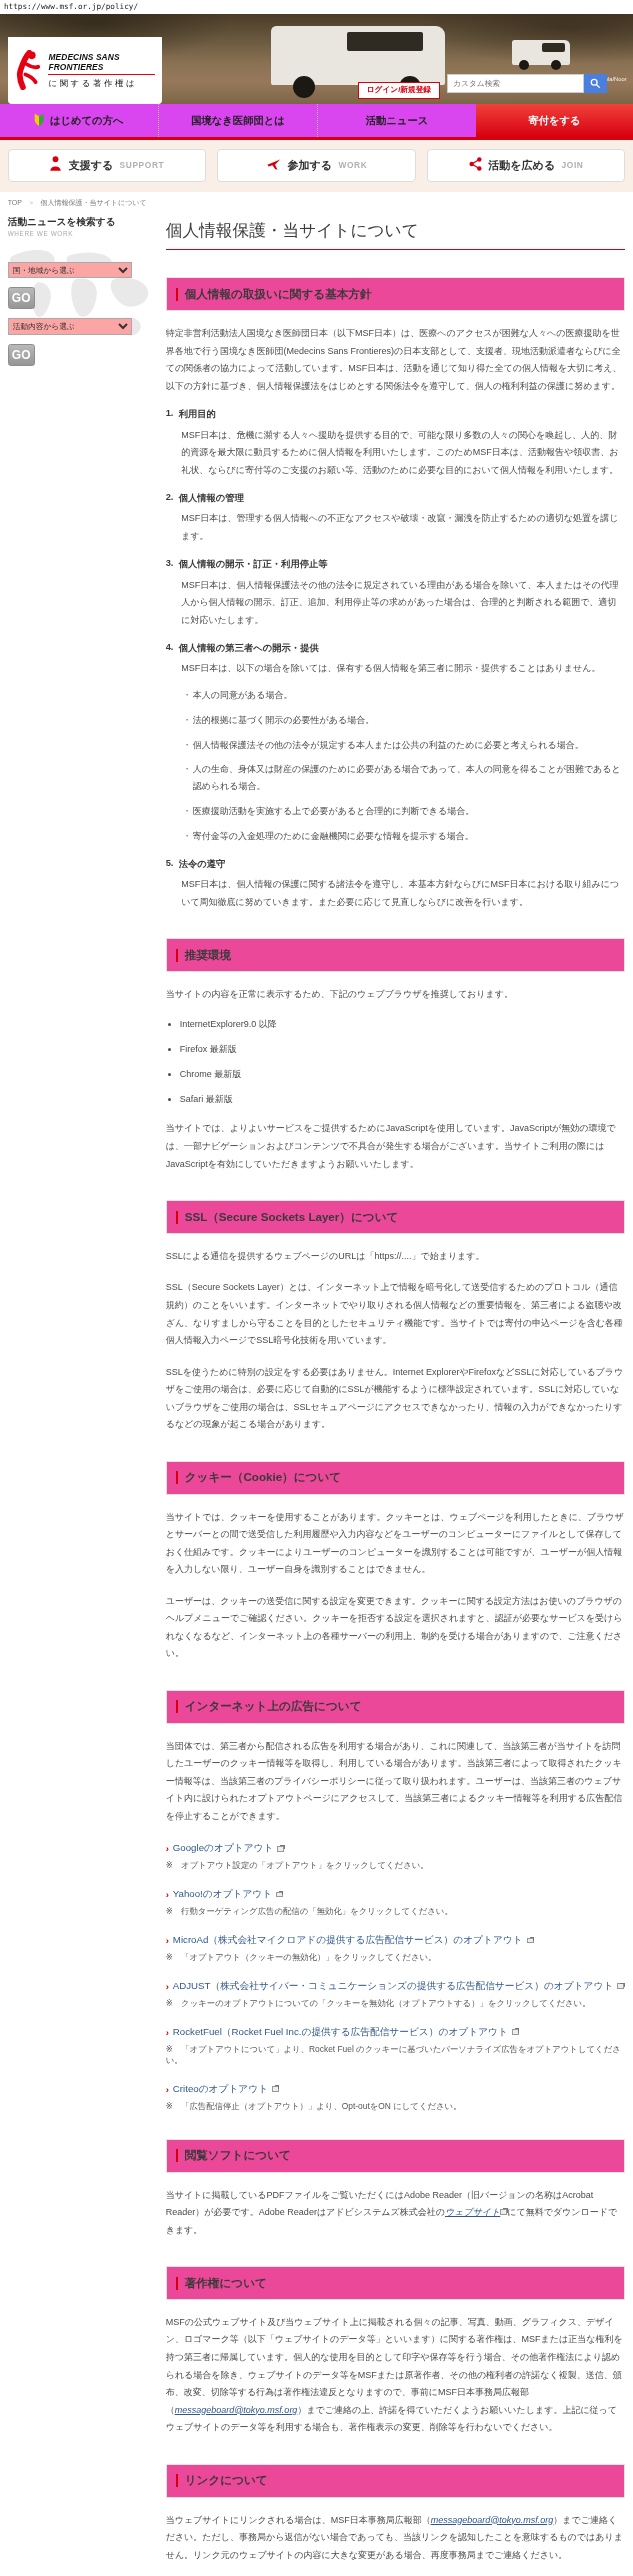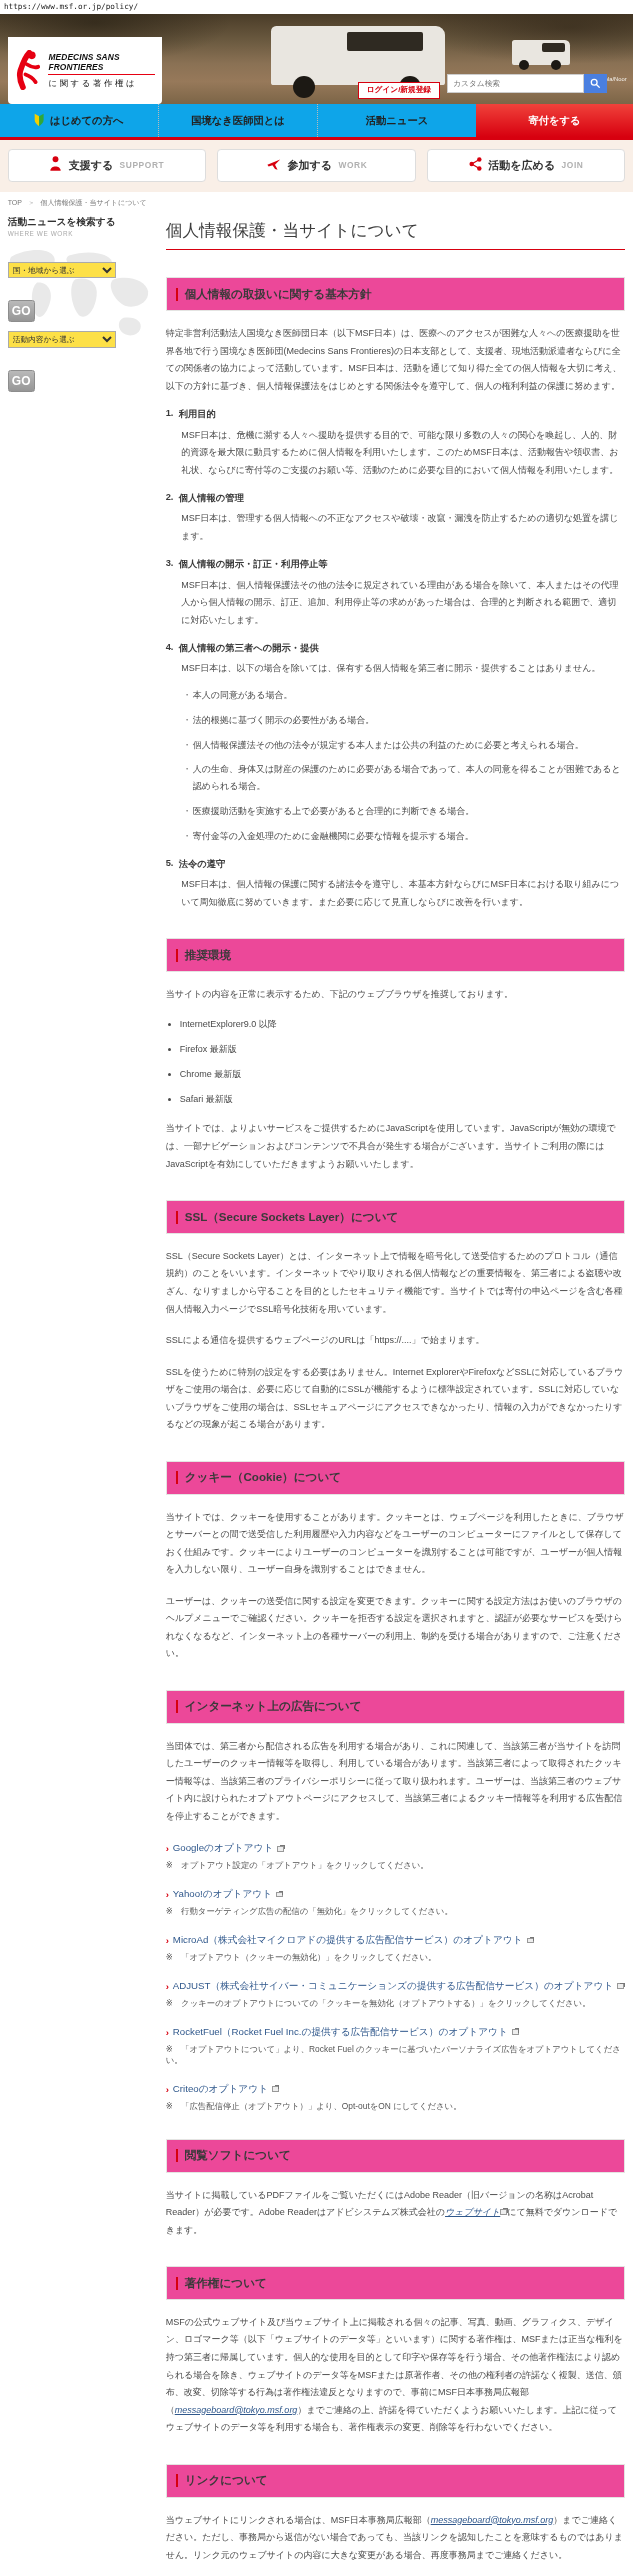--- a/index.html
+++ b/index.html
@@ -34,21 +34,21 @@
     border-bottom:1.9px solid #e60012; padding-bottom:1.3px; }
   .logo-texts .ja { font-size:8.4px; color:#111; letter-spacing:2.6px; margin-top:3.2px; }
   .login-btn { position:absolute; left:358px; bottom:5.2px; background:#fff; border:0.6px solid #d7000f;
     color:#d7000f; font-size:7.7px; font-weight:bold; padding:2.6px 7.7px; cursor:pointer; }
   .search-wrap { position:absolute; left:447px; bottom:11px; display:flex; }
   .search-input { width:137px; height:19.3px; border:0.6px solid #ccc; padding:0 5.2px; font-size:7.7px; color:#333; }
   .search-btn { width:23px; height:19.3px; background:#4a7fe0; border:none; cursor:pointer;
     display:flex; align-items:center; justify-content:center; }
 
   
-  .nav { display:flex; height:33px; background:#0ea5e9; }
+  .nav { display:flex; height:33px; background:#d946ef; }
   .nav-item { flex:1; display:flex; align-items:center; justify-content:center; gap:5.2px;
     font-size:10.3px; font-weight:bold; color:#222; border-right:0.6px dotted #bbb; cursor:pointer; }
   .nav-item:nth-child(3){ border-right:none; }
   .nav-donate { width:157px; background:linear-gradient(180deg,#f0423b,#d7000f);
     color:#fff; display:flex; align-items:center; justify-content:center;
     font-size:10.3px; font-weight:bold; cursor:pointer; }
   .redline { height:2.6px; background:#d7000f; }
 
   
   .band { background:#f9efe7; padding:9px 7.7px 10.3px; }
@@ -61,22 +61,22 @@
   .breadcrumb { padding:6.4px 7.7px 3.9px; font-size:7px; color:#777; background:#fff; }
   .breadcrumb .sep { margin:0 3.9px; color:#999; }
   .breadcrumb a { color:#777; text-decoration:none; cursor:pointer; }
 
   
   .columns { display:grid; grid-template-columns:144px 1fr; gap:14px; padding:3.9px 7.7px 0; background:#fff; }
   .sidebar .s-title { font-size:9.7px; font-weight:bold; color:#333; }
   .sidebar .s-sub { font-size:6.4px; color:#aaa; letter-spacing:0.6px; margin:1.3px 0 6.4px; }
   .mapbox { position:relative; height:167px; }
   .mapbox svg { position:absolute; left:0; top:0; }
-  .side-select { width:108px; height:16.7px; font-size:7.7px; color:#333; border:0.6px solid #aaa;
-    background:#fde047; display:block; margin-bottom:22px; }
+  .side-select { width:124px; height:16.7px; font-size:7.7px; color:#333; border:0.6px solid #aaa;
+    background:#fca5a5; display:block; margin-bottom:9px; }
   .go-btn { width:27px; height:22px; border:0.6px solid #8d8d8d; border-radius:2.6px; color:#fff;
     font-weight:bold; font-size:12px; background:linear-gradient(180deg,#b9b9b9,#969696);
     margin-bottom:9px; cursor:pointer; }
 
   
   .page-title { font-size:16.7px; color:#3c3c3c; padding-bottom:7.7px; border-bottom:1.3px solid #d7000f; margin:2.6px 0 0; font-weight:normal; }
   .sec-bar { margin-top:27px; background:#ec4899; border:0.6px solid #e4e4e2; padding:8.4px 9px; display:flex; align-items:center; gap:6.4px; }
   .sec-bar .bar { width:2.6px; height:13px; background:#d7000f; }
   .sec-bar h2 { font-size:11.6px; color:#3a3a3a; font-weight:bold; }
   .para { line-height:1.95; margin-top:14px; color:#4a4a4a; }
@@ -302,22 +302,22 @@
       <li>Chrome 最新版</li>
       <li>Safari 最新版</li>
     </ul>
 
     <p class="para">当サイトでは、よりよいサービスをご提供するためにJavaScriptを使用しています。JavaScriptが無効の環境では、一部ナビゲーションおよびコンテンツで不具合が発生する場合がございます。当サイトご利用の際にはJavaScriptを有効にしていただきますようお願いいたします。</p>
 
     <div class="sec-bar">
       <span class="bar"></span>
       <h2>SSL（Secure Sockets Layer）について</h2>
     </div>
+    <p class="para">SSLによる通信を提供するウェブページのURLは「https://....」で始まります。</p>
     <p class="para">SSL（Secure Sockets Layer）とは、インターネット上で情報を暗号化して送受信するためのプロトコル（通信規約）のことをいいます。インターネットでやり取りされる個人情報などの重要情報を、第三者による盗聴や改ざん、なりすましから守ることを目的としたセキュリティ機能です。当サイトでは寄付の申込ページを含む各種個人情報入力ページでSSL暗号化技術を用いています。</p>
-    <p class="para">SSLによる通信を提供するウェブページのURLは「https://....」で始まります。</p>
     <p class="para">SSLを使うために特別の設定をする必要はありません。Internet ExplorerやFirefoxなどSSLに対応しているブラウザをご使用の場合は、必要に応じて自動的にSSLが機能するように標準設定されています。SSLに対応していないブラウザをご使用の場合は、SSLセキュアページにアクセスできなかったり、情報の入力ができなかったりするなどの現象が起こる場合があります。</p>
 
     <div class="sec-bar">
       <span class="bar"></span>
       <h2>クッキー（Cookie）について</h2>
     </div>
     <p class="para">当サイトでは、クッキーを使用することがあります。クッキーとは、ウェブページを利用したときに、ブラウザとサーバーとの間で送受信した利用履歴や入力内容などをユーザーのコンピューターにファイルとして保存しておく仕組みです。クッキーによりユーザーのコンピューターを識別することは可能ですが、ユーザーが個人情報を入力しない限り、ユーザー自身を識別することはできません。</p>
     <p class="para">ユーザーは、クッキーの送受信に関する設定を変更できます。クッキーに関する設定方法はお使いのブラウザのヘルプメニューでご確認ください。クッキーを拒否する設定を選択されますと、認証が必要なサービスを受けられなくなるなど、インターネット上の各種サーバーの利用上、制約を受ける場合がありますので、ご注意ください。</p>
 
     <div class="sec-bar">

